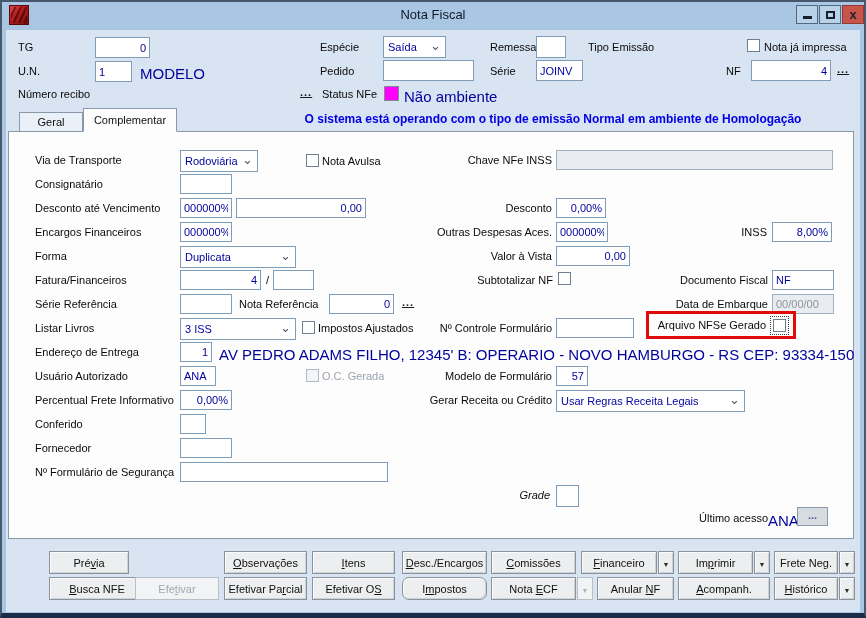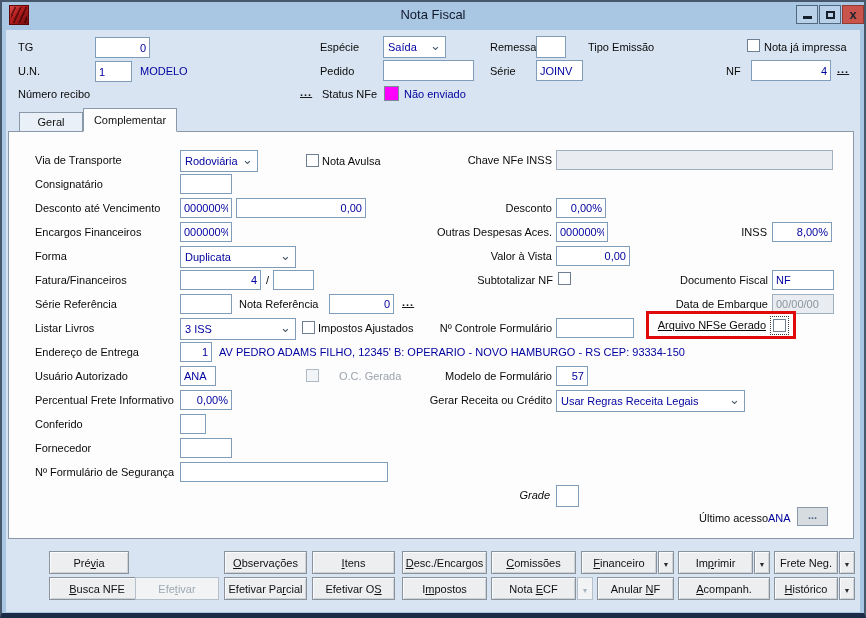--- a/index.html
+++ b/index.html
@@ -26,23 +26,23 @@
   .winbtn{
     position:absolute; top:5px; width:22px; height:19px; border:1px solid #51687F;
     background:#B9D2EA; display:flex; align-items:center; justify-content:center; cursor:default;
   }
   .winbtn.min span{ width:9px; height:3px; background:#16202C; margin-top:6px; }
   .winbtn.max span{ width:9px; height:8px; border:2px solid #16202C; background:transparent; }
   .winbtn.close{ background:#C9544B; border-color:#8E3B34; font-weight:bold; color:#1B2430; font-size:13px; }
   .content-bg{ position:absolute; left:6px; right:6px; top:30px; bottom:6px; background:#D8E4F1; }
   .lbl{ position:absolute; font-size:11px; color:#0A0A0A; white-space:nowrap; }
   .lbl.r{ text-align:right; }
-  .lbl.gray{ color:#9AA3AC;margin-left:17px; }
+  .lbl.gray{ color:#9AA3AC; }
   .lbl.it{ font-style:italic; }
-  .navy{ position:absolute; font-size:11px; color:#00009E; white-space:nowrap; }
+  .navy{ position:absolute; font-size:15px; color:#00009E; white-space:nowrap; }
   .fld{
     position:absolute; height:20px; border:1px solid #7F9DB9; background:#fff;
     font:11px "Liberation Sans",sans-serif; color:#00009E; padding:0 3px;
   }
   .fld.ra{ text-align:right; }
   .fld.dis{ background:#E9EDF1; color:#8C959E; border-color:#9FB0C0; }
   .drop{
     position:absolute; height:22px; border:1px solid #7F9DB9; background:#fff;
     display:flex; align-items:center; padding:0 16px 0 4px; font-size:11px; color:#00009E; white-space:nowrap;
   }
@@ -59,21 +59,21 @@
     position:absolute; border:1px solid #8A99A9; background:#E9F0F7; z-index:2;
     font-size:11px; color:#101010; text-align:center; line-height:19px;
   }
   .tab.active{ background:#FDFDFE; z-index:3; line-height:23px; border-bottom:1px solid #FDFDFE; }
   .banner{ position:absolute; font-size:12px; font-weight:bold; color:#0000E6; text-align:center; white-space:nowrap; }
   .panel{ position:absolute; left:8px; top:131px; width:846px; height:408px; background:#FDFDFE; border:1px solid #8A99A9; }
   .annotation{
     position:absolute; border:3px solid #E00A0A; background:transparent; z-index:5;
     display:flex; align-items:center; justify-content:flex-end; gap:7px; padding-right:7px;
   }
-  .annotation .lbl, .annotation .cb{ position:static;text-decoration:underline; }
+  .annotation .lbl, .annotation .cb{ position:static; }
   .mini-btn{
     position:absolute; background:#D7DCE1; border:1px solid #8A9AAA; font-size:11px; font-weight:bold;
     color:#51618A; text-align:center; line-height:15px; cursor:pointer;
   }
   .btn{
     position:absolute; height:23px; font:11px "Liberation Sans",sans-serif; color:#101010;
     background:#EDEEEF; border:1px solid #8A939B; cursor:pointer;
     box-shadow:inset 1px 1px 0 #FBFBFB, inset -1px -1px 0 #CDD2D6; white-space:nowrap;
   }
   .btn.disabled{ color:#9FA9B2; border-color:#B7C0C8; box-shadow:none; background:#F1F3F4; cursor:default; }
@@ -120,24 +120,25 @@
   <div class="lbl" style="left:490px;top:65px">Série</div>
   <input class="fld" style="left: 536px; top: 60px; width: 47px; height: 21px;" value="JOINV">
   <div class="lbl" style="left:726px;top:65px">NF</div>
   <input class="fld ra" style="left: 751px; top: 60px; width: 80px; height: 21px;" value="4">
   <div class="more" style="left:837px;top:64px">...</div>
 
   <div class="lbl" style="left:18px;top:88px">Número recibo</div>
   <div class="more" style="left:300px;top:87px">...</div>
   <div class="lbl" style="left:322px;top:88px">Status NFe</div>
   <div class="swatch" style="left: 384px; top: 86px; background: rgb(255, 0, 255);"></div>
-  <div class="navy" style="left:404px;top:88px">Não enviado</div>
+  <div class="navy" style="left:404px;top:88px">Não ambiente</div>
 
   <div class="tab" style="left:19px;top:112px;width:64px;height:20px">Geral</div>
   <div class="tab active" style="left:83px;top:108px;width:94px;height:24px">Complementar</div>
+  <div class="banner" style="left:250px;top:112px;right:10px">O sistema está operando com o tipo de emissão Normal em ambiente de Homologação</div>
 
   <div class="panel"></div>
 
   <div class="lbl" style="left:35px;top:154px">Via de Transporte</div>
   <div class="drop" style="left:180px;top:150px;width:78px">
     <span>Rodoviária</span>
     <span class="chev">⌄</span>
   </div>
   <div class="cb" style="left:306px;top:154px"></div>
   <div class="lbl" style="left:322px;top:155px">Nota Avulsa</div>
@@ -244,21 +245,21 @@
       <button class="btn" style="left: 678px; top: 551px; width: 75px;">Im<u>p</u>rimir</button>
       <button class="btn" style="left: 754px; top: 551px; width: 16px;"><span class="ar">▼</span></button>
       <button class="btn" style="left: 774px; top: 551px; width: 64px;">Frete Neg.</button>
       <button class="btn" style="left: 839px; top: 551px; width: 16px;"><span class="ar">▼</span></button>
     </div>
   <div>
       <button class="btn" style="left: 49px; top: 577px; width: 96px;"><u>B</u>usca NFE</button>
       <button class="btn disabled" style="left: 135px; top: 577px; width: 84px;">Efe<u>t</u>ivar</button>
       <button class="btn" style="left: 224px; top: 577px; width: 83px;">Efetivar Pa<u>r</u>cial</button>
       <button class="btn" style="left: 312px; top: 577px; width: 83px;">Efetivar O<u>S</u></button>
-      <button class="btn" style="left: 402px; top: 577px; width: 85px;">I<u>m</u>postos</button>
+      <button class="btn" style="left: 402px; top: 577px; width: 85px; border-radius: 7px;">I<u>m</u>postos</button>
       <button class="btn" style="left: 491px; top: 577px; width: 85px;">Nota <u>E</u>CF</button>
       <button class="btn disabled" style="left: 577px; top: 577px; width: 16px;"><span class="ar">▼</span></button>
       <button class="btn" style="left: 597px; top: 577px; width: 77px;">Anular <u>N</u>F</button>
       <button class="btn" style="left: 678px; top: 577px; width: 92px;"><u>A</u>companh.</button>
       <button class="btn" style="left: 774px; top: 577px; width: 64px;"><u>H</u>istórico</button>
       <button class="btn" style="left: 839px; top: 577px; width: 16px;"><span class="ar">▼</span></button>
     </div>
 
 </div>
 

